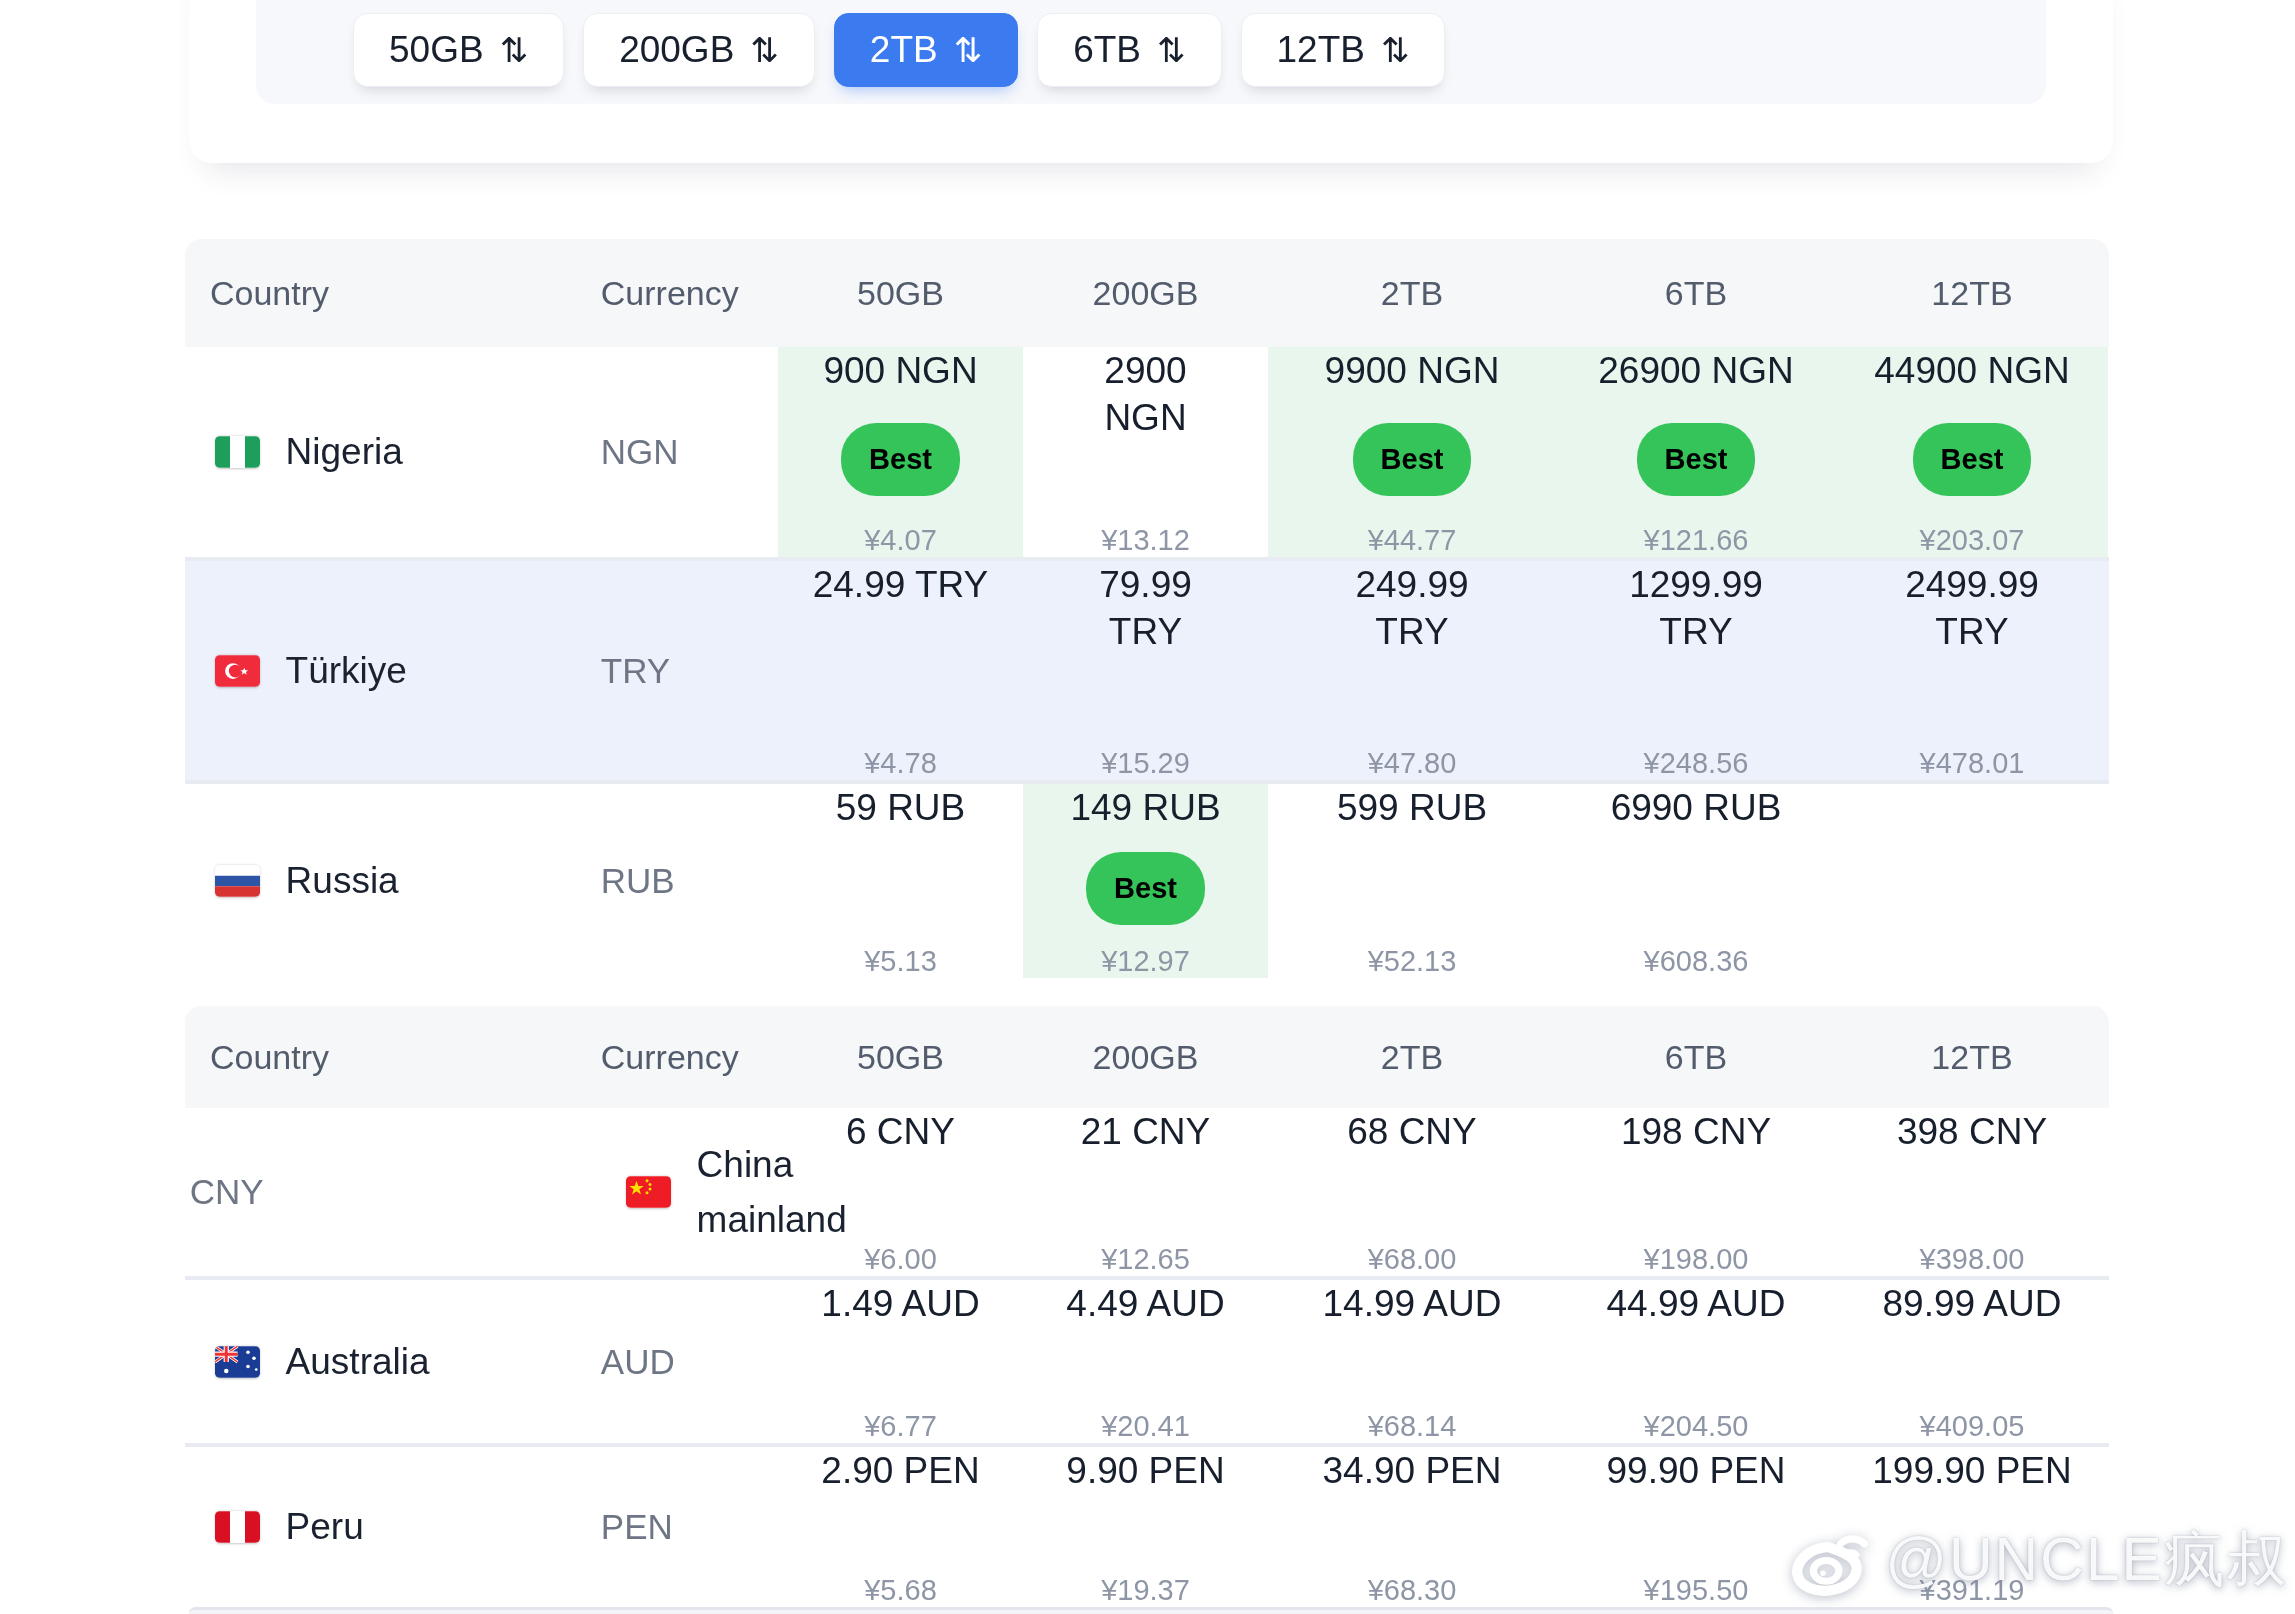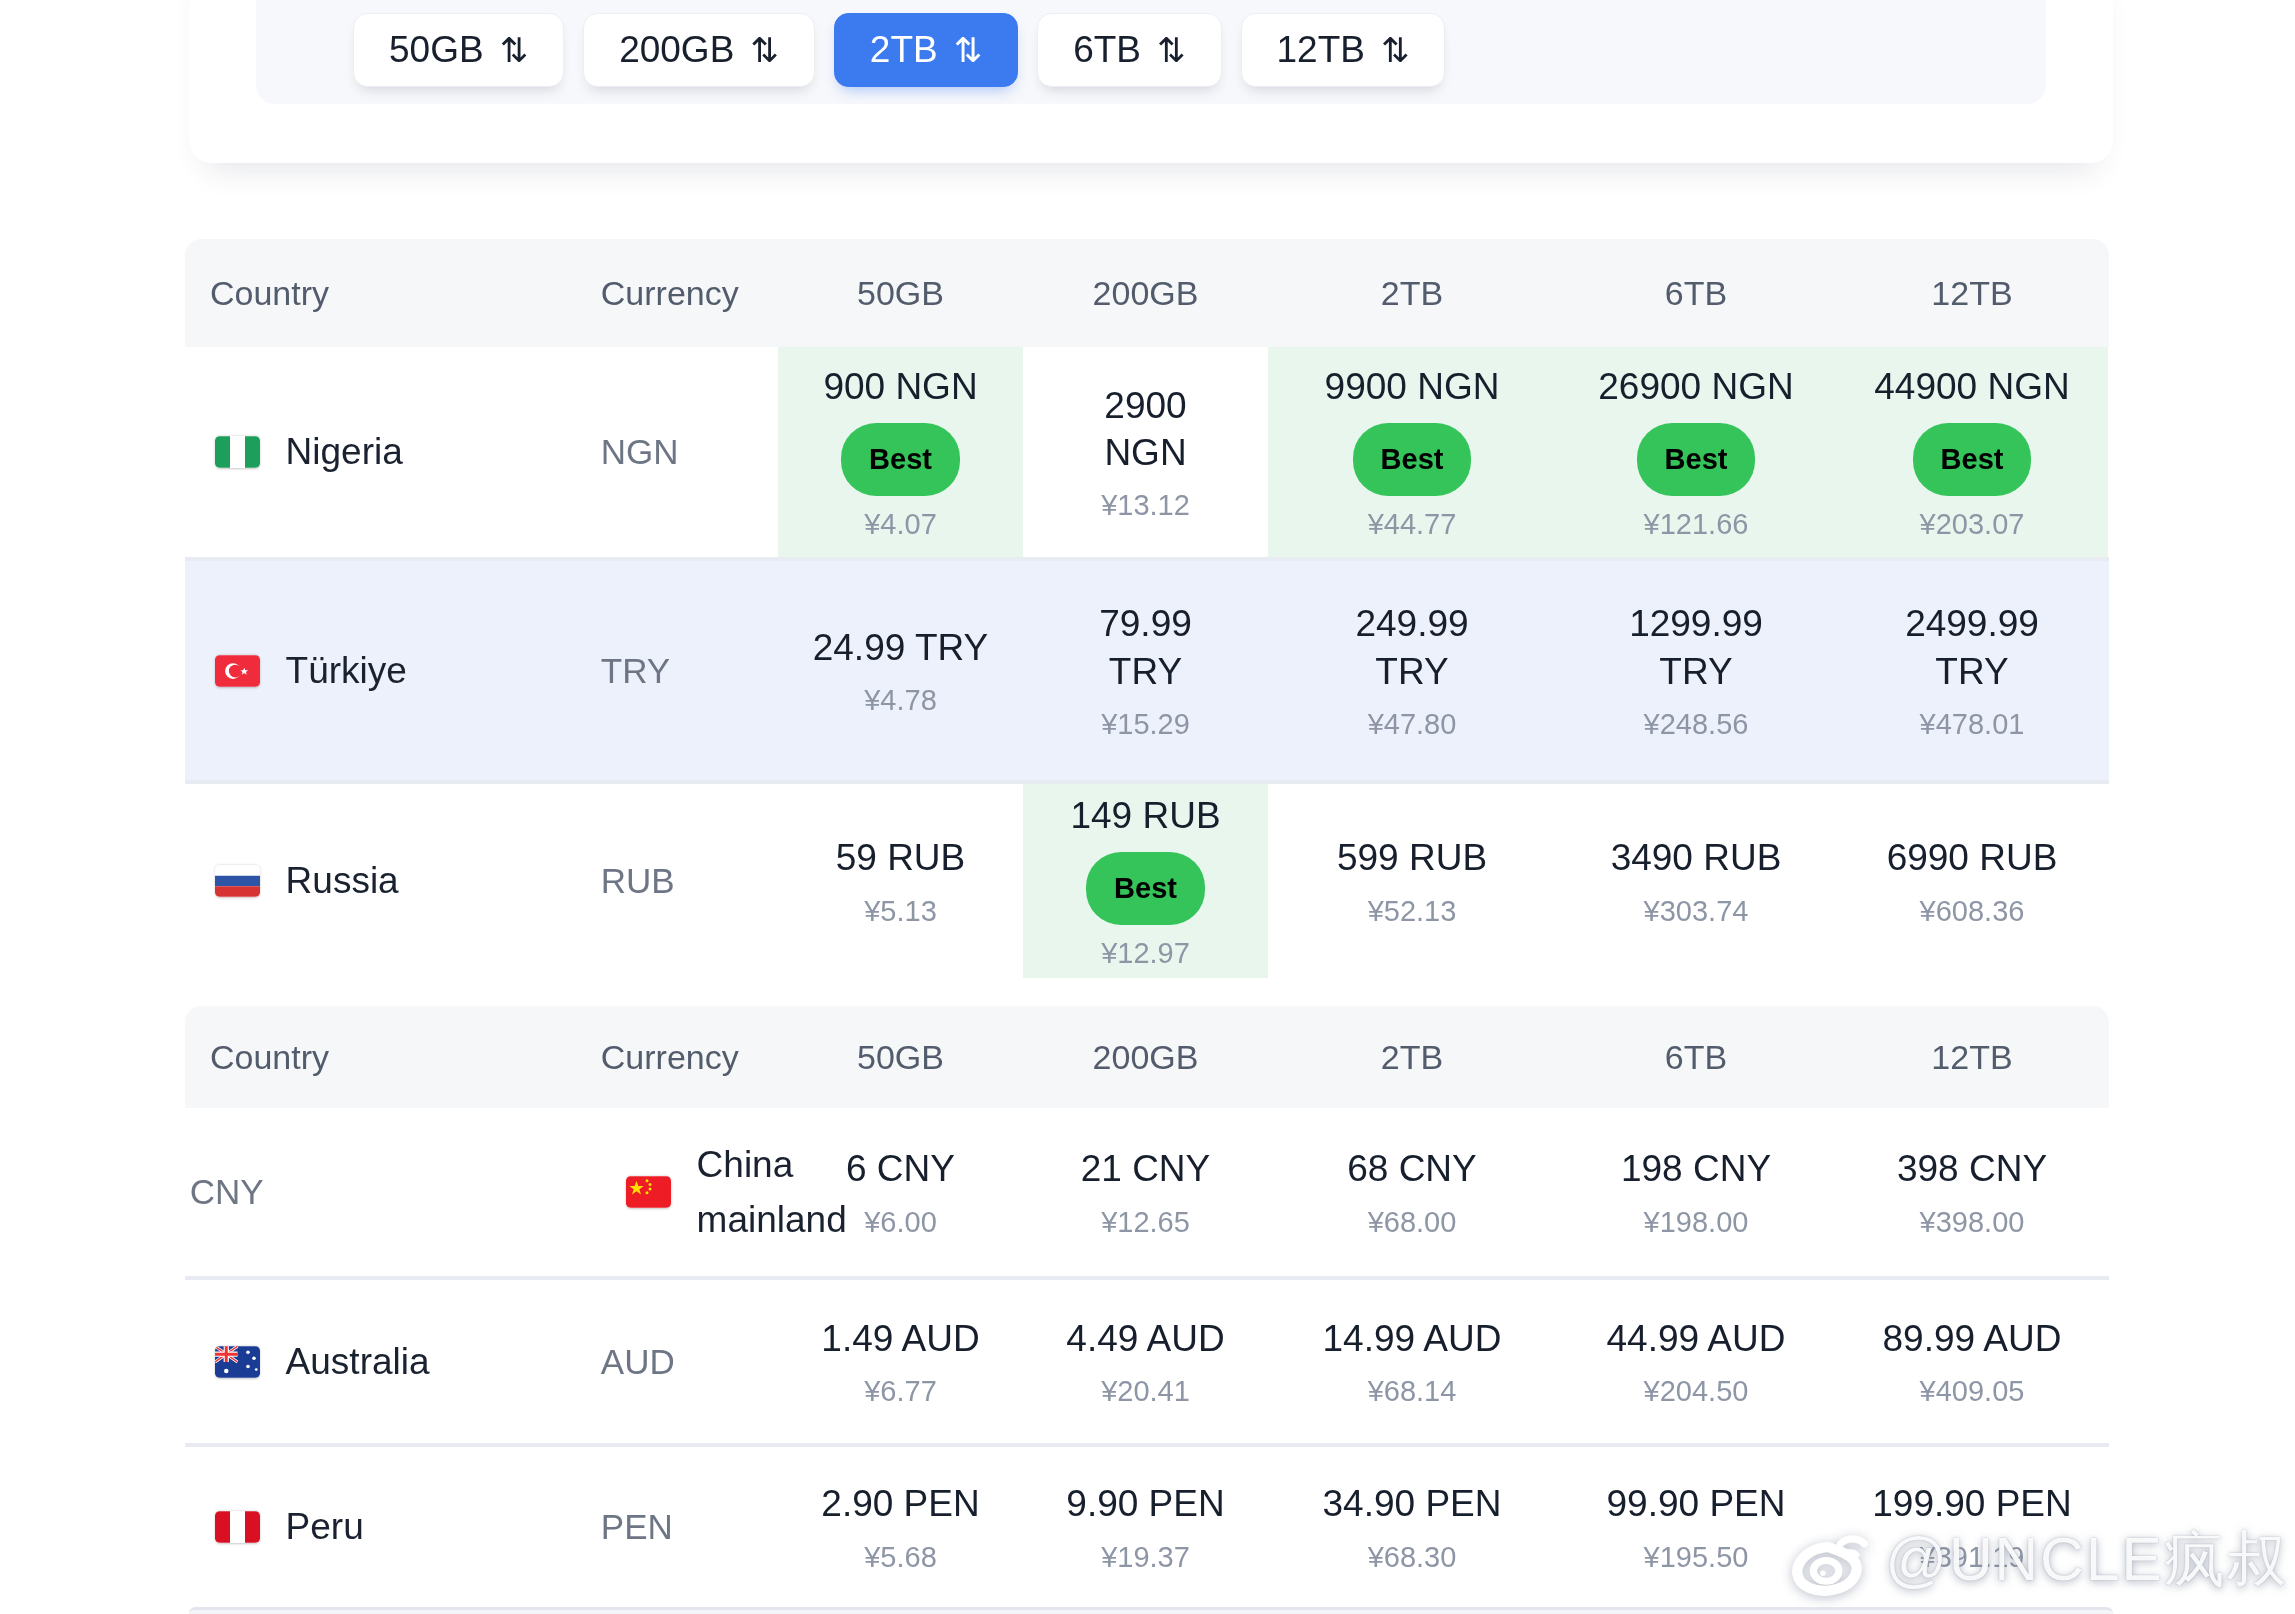--- a/index.html
+++ b/index.html
@@ -33,21 +33,21 @@
   .t-head .hcell.left { justify-content:flex-start; }
   .t-head .hcell.country-h { padding-left:25px; }
   .t-head .hcell.currency-h { padding-left:4.8px; }
   .row-divider { height:4px; background:#e8ebf1; }
   .t-row { background:#ffffff; }
   .t-row.hl-row { background:#edf1fb; }
   .cell { display:flex; align-items:center; }
   .country-cell { padding-left:30px; gap:25.6px; }
   .country-name { font-size:37px; color:#1a2230; line-height:1.5; white-space:pre-line; }
   .currency-cell { padding-left:4.8px; font-size:35px; color:#6e7686; }
-  .price-cell { flex-direction:column; justify-content:center; gap:12.8px; text-align:center; }
+  .price-cell { flex-direction:column; justify-content:space-between; gap:12.8px; text-align:center; }
   .price-cell.best-bg { background:#e9f6ee; }
   .price-main { font-size:37px; color:#171f2d; line-height:1.28; white-space:pre-line; }
   .price-cny { font-size:29px; color:#8e96a6; }
   .best-badge { background:#34c45a; color:#000000; font-size:29px; font-weight:700;
                 padding:22px 28px; border-radius:35px; line-height:1; }
 
   .flag { width:45px; height:32px; border-radius:4.8px; overflow:hidden; flex:0 0 auto;
           box-shadow:0 0.8px 2.4px rgba(0,0,0,.22); }
   .flag svg { display:block; width:100%; height:100%; }
 
@@ -203,24 +203,20 @@
             <div class="price-cny">¥5.13</div>
           </div>
           <div class="cell price-cell best-bg">
             <div class="price-main">149 RUB</div>
             <div class="best-badge">Best</div>
             <div class="price-cny">¥12.97</div>
           </div>
           <div class="cell price-cell">
             <div class="price-main">599 RUB</div>
             <div class="price-cny">¥52.13</div>
-          </div>
-          <div class="cell price-cell">
-            <div class="price-main">3490 RUB</div>
-            <div class="price-cny">¥303.74</div>
           </div>
           <div class="cell price-cell">
             <div class="price-main">6990 RUB</div>
             <div class="price-cny">¥608.36</div>
           </div>
         </div>
       </div>
       <div class="tcard" style="top: 1006px;">
         <div class="t-grid t-head" style="height: 102px;">
           <div class="hcell left country-h">Country</div>

